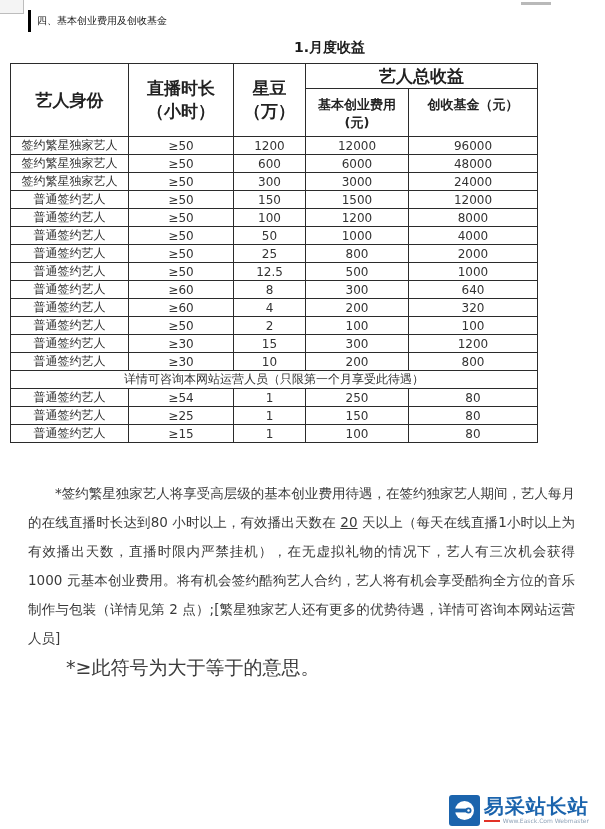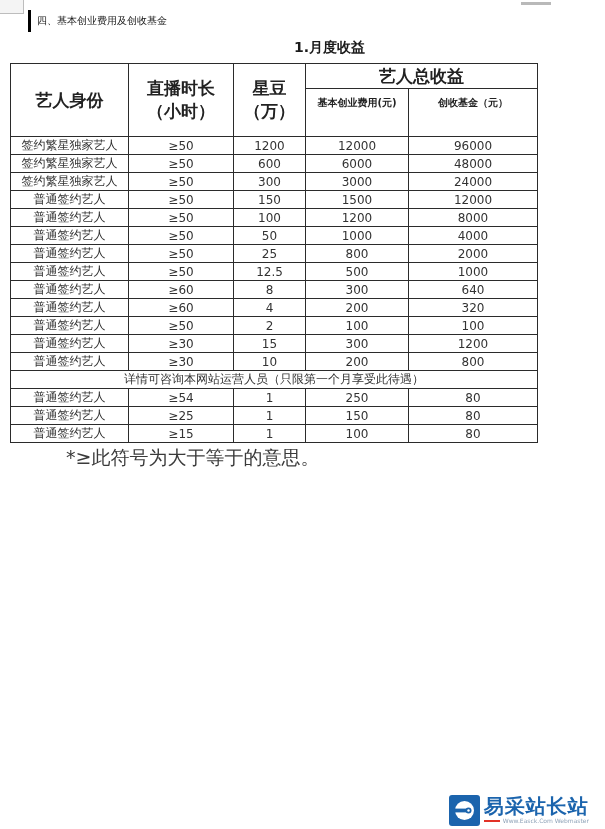--- a/index.html
+++ b/index.html
@@ -62,21 +62,21 @@
   table.income th, table.income td {
     border: 1px solid #2b2b2b;
     text-align: center;
     vertical-align: middle;
     font-size: 12px;
     color: #333;
     padding: 0 2px;
   }
   table.income th { font-weight: bold; color: #222; }
   tr.hdr-group th { height: 25px; font-size: 17px; }
-  tr.hdr-sub th.sub { height: 48px; vertical-align: top; padding-top: 7px; font-size: 10px; }
+  tr.hdr-sub th.sub { height: 48px; vertical-align: top; padding-top: 7px; font-size: 13px; }
   table.income td { height: 18px; }
   td.red, .red { color: #e23227; }
   td.merged { font-size: 12px; }
   
   .note1 {
     margin: 36px 30px 0 28px;
     font-size: 13.5px;
     line-height: 29px;
     text-align: justify;
     text-indent: 2em;
@@ -269,20 +269,21 @@
     <tr>
       <td>普通签约艺人</td>
       <td>≥15</td>
       <td>1</td>
       <td>100</td>
       <td>80</td>
     </tr>
   </tbody>
     </table>
 
+  <p class="note1"><span>*签约繁星独家艺人将享受高层级的基本创业费用待遇，在签约独家艺人期间，艺人每月的在线直播时长达到80 小时以上，有效播出天数在 </span><span class="u">20</span><span> 天以上（每天在线直播1小时以上为有效播出天数，直播时限内严禁挂机），在无虚拟礼物的情况下，艺人有三次机会获得1000 元基本创业费用。将有机会签约酷狗艺人合约，艺人将有机会享受酷狗全方位的音乐制作与包装（详情见第 2 点）;[繁星独家艺人还有更多的优势待遇，详情可咨询本网站运营人员]</span></p>
 
   <p class="note2">*≥此符号为大于等于的意思。</p>
 
   <div class="watermark">
     <svg class="wm-icon" viewBox="0 0 31 31" aria-hidden="true">
       <rect x="0" y="0" width="31" height="31" rx="3" fill="#1b64ad"></rect>
       <circle cx="15.5" cy="15.5" r="9.5" fill="#ffffff"></circle>
       <rect x="5" y="13.6" width="13" height="3.8" fill="#1b64ad"></rect>
       <circle cx="19.5" cy="15.5" r="3" fill="#1b64ad"></circle>
       <circle cx="19.5" cy="15.5" r="1.2" fill="#ffffff"></circle>

